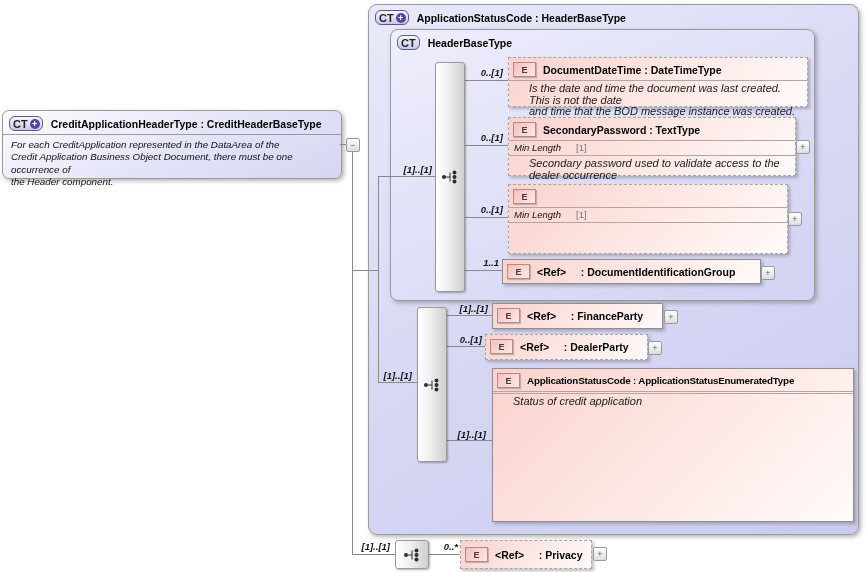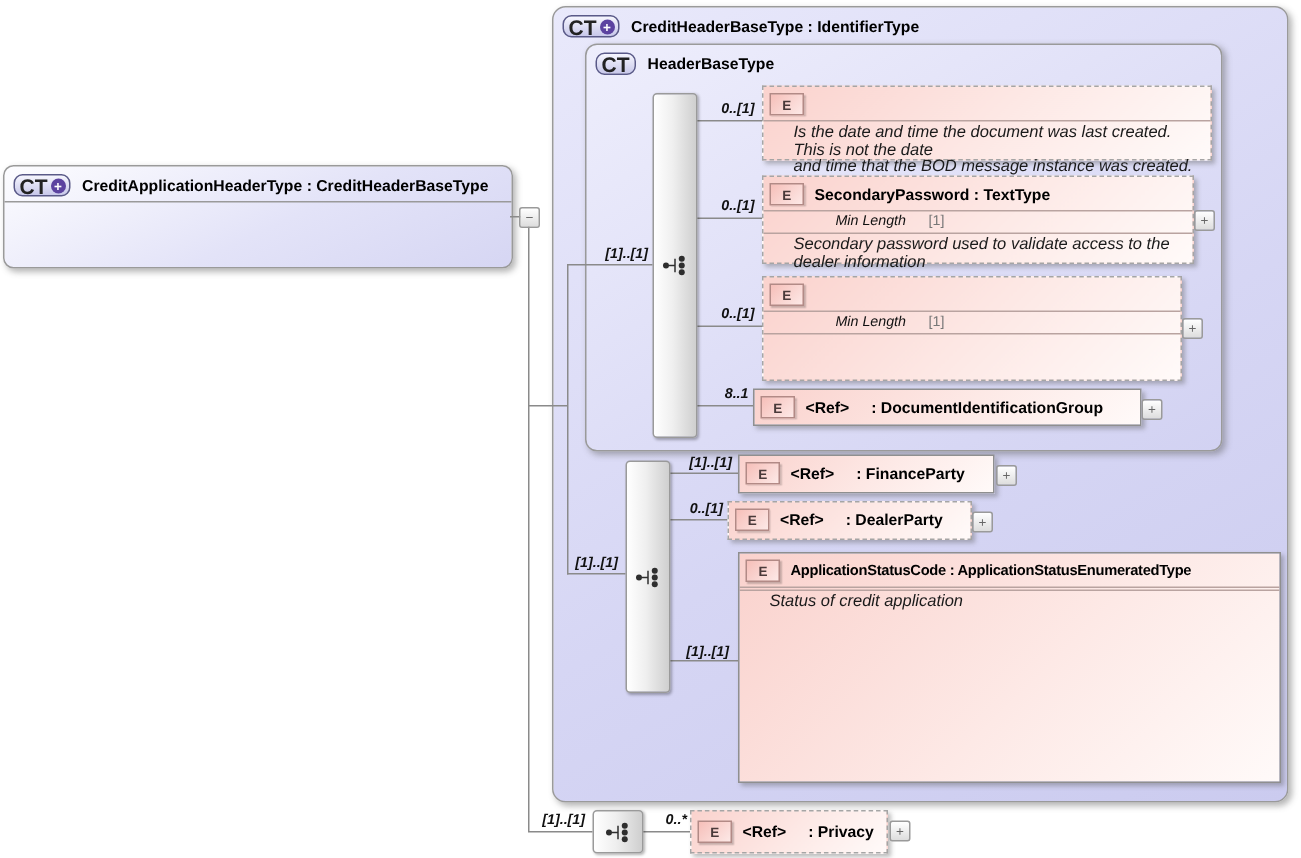--- a/index.html
+++ b/index.html
@@ -15,39 +15,39 @@
 
   .ct-header{display:flex;align-items:center;gap:8px;padding:5px 8px 3px 6px;
              font-weight:bold;font-size:10.5px;white-space:nowrap;}
   .root-sep{border-top:1px solid #9a9a9a;margin:0;}
   .root-note{font-style:italic;font-size:9.8px;line-height:12.3px;color:#111;
              padding:4px 8px;white-space:pre-line;}
 
   
   .ct-icon{display:inline-flex;align-items:center;border:1px solid #5a5a88;border-radius:6px;
            background:linear-gradient(#f6f6fe,#c8c8ea);padding:0 2px;height:13px;flex:0 0 auto;}
-  .ct-txt{font-weight:bold;font-size:14px;color:#222;padding:0 1px;}
+  .ct-txt{font-weight:bold;font-size:11px;color:#222;padding:0 1px;}
   .ct-plus{width:10px;height:10px;border-radius:50%;background:#5c43a0;color:#fff;
            font-size:9px;font-weight:bold;line-height:10px;text-align:center;margin-left:1px;}
   .e-icon{width:21px;height:13px;border:1px solid #b28a86;flex:0 0 auto;
           background:linear-gradient(135deg,#f6bfb9 0%,#fde9e7 100%);
           color:#4a3a3a;font-size:9px;font-weight:bold;
           display:flex;align-items:center;justify-content:center;
           box-shadow:1px 1px 1px rgba(0,0,0,.2);}
 
   
   .el{position:absolute;background:linear-gradient(135deg,#fad2cd 0%,#fde9e6 55%,#fffaf9 100%);
       box-shadow:2px 2px 3px rgba(90,90,90,.4);}
   .el.solid{border:1px solid #8f8f8f;}
   .el.dashed{border:1px dashed #a5a5a5;}
   .el-title{display:flex;align-items:center;gap:7px;padding:4px 5px 2px 4px;
             font-weight:bold;font-size:10.5px;white-space:pre;}
   .el-title.tight{font-size:9.8px;letter-spacing:-0.2px;}
   .el-sep{border-top:1px solid #b9a3a0;margin:1px 0 0 0;}
-  .el-facet{display:flex;font-size:9.5px;padding:1px 5px;align-items:baseline;margin-left:43px;}
+  .el-facet{display:flex;font-size:9.5px;padding:1px 5px;align-items:baseline;}
   .facet-name{font-style:italic;color:#111;width:62px;}
   .facet-value{color:#777;}
   .el-note{font-style:italic;font-size:11px;line-height:11.5px;color:#1a1a1a;
            padding:2px 5px 3px 20px;white-space:pre-line;}
   .enum-wrap{position:relative;font-size:9.5px;padding:3px 5px 0 5px;}
   .enum-label{font-style:italic;color:#111;position:absolute;left:6px;top:4px;}
   .enum-values{margin-left:66px;color:#777;line-height:11px;white-space:pre-line;}
 
   
   .bar{position:absolute;border:1px solid #9a9a9a;border-radius:3px;
@@ -67,21 +67,21 @@
 <body>
 
 <div id="canvas">
 
   <div class="cbox outer-ct" style="left:368px;top:4px;width:489px;height:529px;">
     <div class="ct-header">
       <span class="ct-icon">
           <span class="ct-txt">CT</span>
           <span class="ct-plus">+</span>
         </span>
-      <span>CreditHeaderBaseType : IdentifierType</span>
+      <span>ApplicationStatusCode : HeaderBaseType</span>
     </div>
   </div>
 
   <div class="cbox inner-ct" style="left:390px;top:29px;width:423px;height:270px;">
     <div class="ct-header">
       <span class="ct-icon">
           <span class="ct-txt">CT</span>
         </span>
       <span>HeaderBaseType</span>
     </div>
@@ -89,20 +89,23 @@
 
   <div class="cbox root-ct" style="left:2px;top:110px;width:338px;height:67px;">
     <div class="ct-header">
       <span class="ct-icon">
           <span class="ct-txt">CT</span>
           <span class="ct-plus">+</span>
         </span>
       <span>CreditApplicationHeaderType : CreditHeaderBaseType</span>
     </div>
     <div class="root-sep"></div>
+    <div class="root-note">For each CreditApplication represented in the DataArea of the
+Credit Application Business Object Document, there must be one occurrence of
+the Header component.</div>
   </div>
 
   <div class="ln" style="left:340px;top:144px;width:7px;height:1px;"></div>
   <div class="ln" style="left:352px;top:151px;width:1px;height:403px;"></div>
   <div class="ln" style="left:352px;top:270px;width:26px;height:1px;"></div>
   <div class="ln" style="left:378px;top:176px;width:1px;height:207px;"></div>
   <div class="ln" style="left:378px;top:176px;width:57px;height:1px;"></div>
   <div class="ln" style="left:378px;top:382px;width:39px;height:1px;"></div>
   <div class="ln" style="left:463px;top:80px;width:45px;height:1px;"></div>
   <div class="ln" style="left:463px;top:145px;width:45px;height:1px;"></div>
@@ -143,38 +146,39 @@
       <line x1="10" y1="3.5" x2="10" y2="12.5" stroke="#2e2e2e"></line>
       <circle cx="14.5" cy="3.5" r="2" fill="#2e2e2e"></circle>
       <circle cx="14.5" cy="8" r="2" fill="#2e2e2e"></circle>
       <circle cx="14.5" cy="12.5" r="2" fill="#2e2e2e"></circle>
     </svg>
   </div>
 
   <div class="el dashed" style="left:508px;top:57px;width:298px;height:48px;">
     <div class="el-title">
       <span class="e-icon">E</span>
+      <span>DocumentDateTime : DateTimeType</span>
     </div>
     <div class="el-sep"></div>
     <div class="el-note">Is the date and time the document was last created. This is not the date
 and time that the BOD message instance was created.</div>
   </div>
 
   <div class="el dashed" style="left:508px;top:117px;width:286px;height:57px;">
     <div class="el-title">
       <span class="e-icon">E</span>
       <span>SecondaryPassword : TextType</span>
     </div>
     <div class="el-sep"></div>
     <div class="el-facet">
       <span class="facet-name">Min Length</span>
       <span class="facet-value">[1]</span>
     </div>
     <div class="el-sep"></div>
-    <div class="el-note">Secondary password used to validate access to the dealer information</div>
+    <div class="el-note">Secondary password used to validate access to the dealer occurrence</div>
   </div>
   <div class="expander" style="left:796px;top:140px;">+</div>
 
   <div class="el dashed" style="left:508px;top:184px;width:278px;height:68px;">
     <div class="el-title">
       <span class="e-icon">E</span>
     </div>
     <div class="el-sep"></div>
     <div class="el-facet">
       <span class="facet-name">Min Length</span>
@@ -222,21 +226,21 @@
     <div class="el-title" style="padding-top:6px;">
       <span class="e-icon">E</span>
       <span>&lt;Ref&gt;     : Privacy</span>
     </div>
   </div>
   <div class="expander" style="left:593px;top:547px;">+</div>
 
   <div class="card" style="left:465px;top:67px;width:38px;">0..[1]</div>
   <div class="card" style="left:465px;top:132px;width:38px;">0..[1]</div>
   <div class="card" style="left:465px;top:204px;width:38px;">0..[1]</div>
-  <div class="card" style="left:465px;top:257px;width:34px;">8..1</div>
+  <div class="card" style="left:465px;top:257px;width:34px;">1..1</div>
   <div class="card" style="left:394px;top:164px;width:38px;">[1]..[1]</div>
   <div class="card" style="left:374px;top:370px;width:38px;">[1]..[1]</div>
   <div class="card" style="left:450px;top:303px;width:38px;">[1]..[1]</div>
   <div class="card" style="left:444px;top:334px;width:38px;">0..[1]</div>
   <div class="card" style="left:448px;top:429px;width:38px;">[1]..[1]</div>
   <div class="card" style="left:352px;top:541px;width:38px;">[1]..[1]</div>
   <div class="card" style="left:434px;top:541px;width:24px;">0..*</div>
 
 </div>
 

